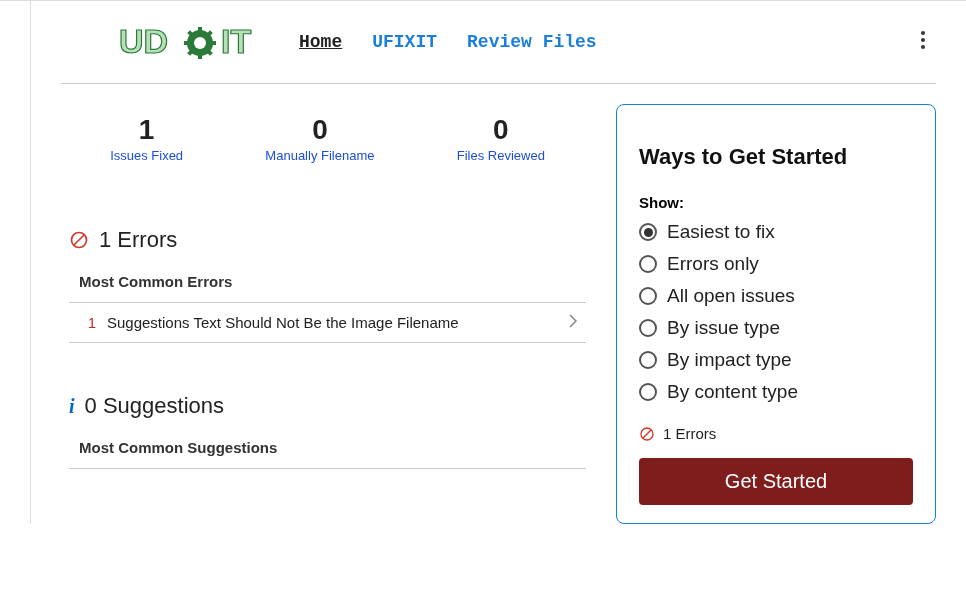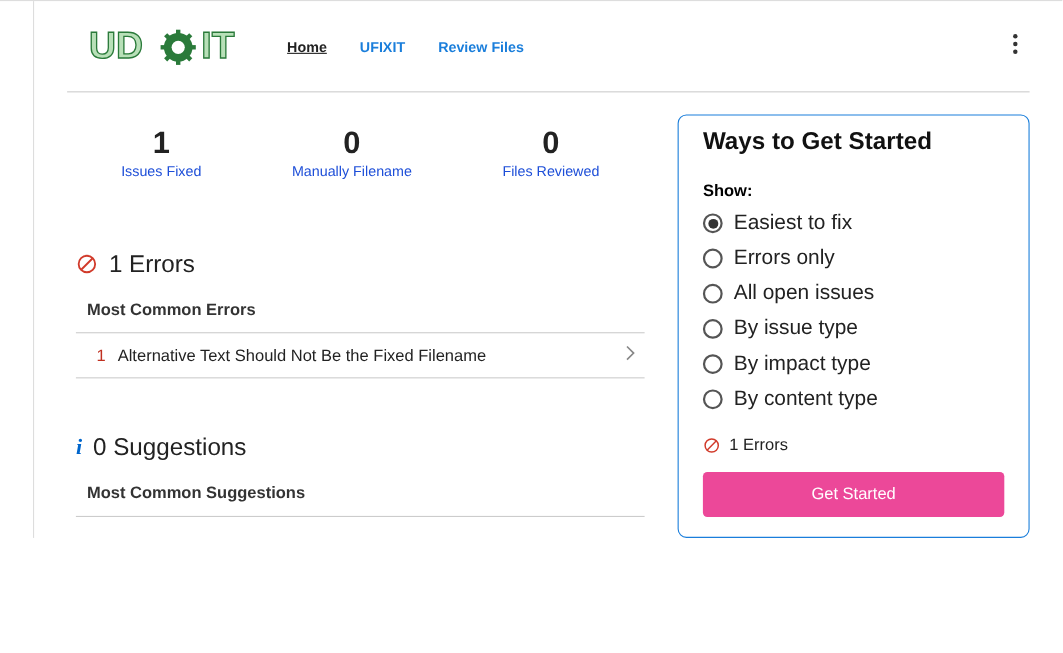--- a/index.html
+++ b/index.html
@@ -1,53 +1,53 @@
 <!DOCTYPE html>
 <html><head>
   <meta charset="utf-8">
   <style>
     * { margin: 0; padding: 0; box-sizing: border-box; }
     body { font-family: -apple-system, BlinkMacSystemFont, "Segoe UI", Helvetica, Arial, sans-serif; background: #fff; width: 966px; height: 594px; overflow: hidden; }
     .page-border-top { border-top: 1px solid #ddd; width: 100%; }
     .content { padding: 0 30px 0 30px; border-left: 1px solid #ddd; margin-left: 30px; }
     .header { display: flex; align-items: center; padding: 20px 0 20px 20px; border-bottom: 1px solid #ccc; }
-    .logo { display: flex; align-items: center; gap: 0; }
+    .logo { display: flex; align-items: center; gap: 0; margin-left: 38px; }
     .nav { display: flex; gap: 30px; margin-left: 30px; }
-    .nav a { font-size: 13px; font-weight: 700; text-decoration: none; color: #1a7edb; }
+    .nav a { font-size: 18px; font-weight: 700; text-decoration: none; color: #1a7edb; font-family: Liberation Mono, monospace; }
     .nav a.active { color: #222; text-decoration: underline; }
     .kebab { margin-left: auto; margin-right: 10px; color: #333; cursor: pointer; }
     .main { display: flex; gap: 30px; padding: 20px 0 0 0; }
     .left { flex: 1; padding-left: 8px; }
     .stats { display: flex; justify-content: space-around; padding: 10px 0 40px 0; }
     .stat { text-align: center; }
     .stat-num { font-size: 28px; font-weight: 900; color: #222; }
     .stat-label { font-size: 13px; color: #1d4ed8; margin-top: 2px; }
     .section-head { display: flex; align-items: center; gap: 10px; font-size: 20px; font-weight: 400; color: #222; margin-top: 24px; }
     .section-head.big { font-size: 22px; }
     .forbid-icon svg { width: 20px; height: 20px; display: block; }
     .info-icon { color: #0066cc; font-family: Georgia, serif; font-style: italic; font-weight: 700; font-size: 20px; }
     .sub-head { font-size: 15px; font-weight: 700; color: #333; margin: 20px 0 12px 10px; }
     .issue-list { border-top: 1px solid #ccc; border-bottom: 1px solid #ccc; }
     .issue-row { display: flex; align-items: center; padding: 10px 8px; font-size: 15px; cursor: pointer; }
     .issue-count { color: #c03020; width: 30px; text-align: center; font-weight: 400; }
     .issue-title { flex: 1; color: #222; }
     .chevron { color: #888; }
     .hr-sub { border: none; border-top: 1px solid #ccc; margin-top: 12px; }
     .right { width: 320px; }
-    .panel { border: 1px solid #1a7edb; border-radius: 8px; padding: 10px 22px 18px 22px; }
+    .panel { border: 1px solid #1a7edb; border-radius: 8px; padding: 39px 22px 18px 22px; }
     .panel-title { font-size: 22px; font-weight: 900; color: #111; margin-bottom: 20px; }
     .show-label { font-size: 15px; font-weight: 700; margin-bottom: 10px; margin-top: 24px; }
     .radio-list { display: flex; flex-direction: column; gap: 10px; }
     .radio-item { display: flex; align-items: center; gap: 10px; cursor: pointer; }
     .radio { width: 18px; height: 18px; border: 2px solid #555; border-radius: 50%; display: flex; align-items: center; justify-content: center; flex-shrink: 0; }
     .radio.selected::after { content: ""; width: 9px; height: 9px; background: #333; border-radius: 50%; }
     .radio-label { font-size: 19px; color: #222; }
     .panel-errors { display: flex; align-items: center; gap: 8px; margin-top: 22px; font-size: 15px; color: #222; }
     .panel-errors .forbid-icon svg { width: 16px; height: 16px; }
-    .get-started-btn { width: 100%; margin-top: 16px; background: #ec4899; color: #fff; border: none; border-radius: 4px; padding: 12px 0; font-size: 15px; font-weight: 400; cursor: pointer; }
+    .get-started-btn { width: 100%; margin-top: 16px; background: #7f1d1d; color: #fff; border: none; border-radius: 4px; padding: 12px 0; font-size: 20px; font-weight: 400; cursor: pointer; }
   </style>
 </head>
 <body>
 
 <div class="page-border-top"></div>
 <div class="content">
   <div class="header">
     <div class="logo">
       <svg width="150" height="42" viewBox="0 0 150 42">
         <g font-family="Arial Black, Arial, sans-serif" font-weight="900" font-size="34" fill="#b8e0b8" stroke="#2a7a3a" stroke-width="1.2">
@@ -107,21 +107,21 @@
               <circle cx="12" cy="12" r="9" fill="none" stroke="#d13a2a" stroke-width="2"></circle>
               <line x1="6" y1="18" x2="18" y2="6" stroke="#d13a2a" stroke-width="2"></line>
             </svg>
         </span>
         <span>1 Errors</span>
       </div>
       <div class="sub-head">Most Common Errors</div>
       <div class="issue-list">
         <div class="issue-row">
           <span class="issue-count">1</span>
-          <span class="issue-title">Alternative Text Should Not Be the Fixed Filename</span>
+          <span class="issue-title">Suggestions Text Should Not Be the Image Filename</span>
           <span class="chevron">
             <svg width="10" height="16" viewBox="0 0 10 16">
                 <path d="M2 2 L8 8 L2 14" fill="none" stroke="#888" stroke-width="1.5"></path>
               </svg>
           </span>
         </div>
       </div>
 
       <div class="section-head big" style="margin-top:50px;">
         <span class="info-icon">i</span>

